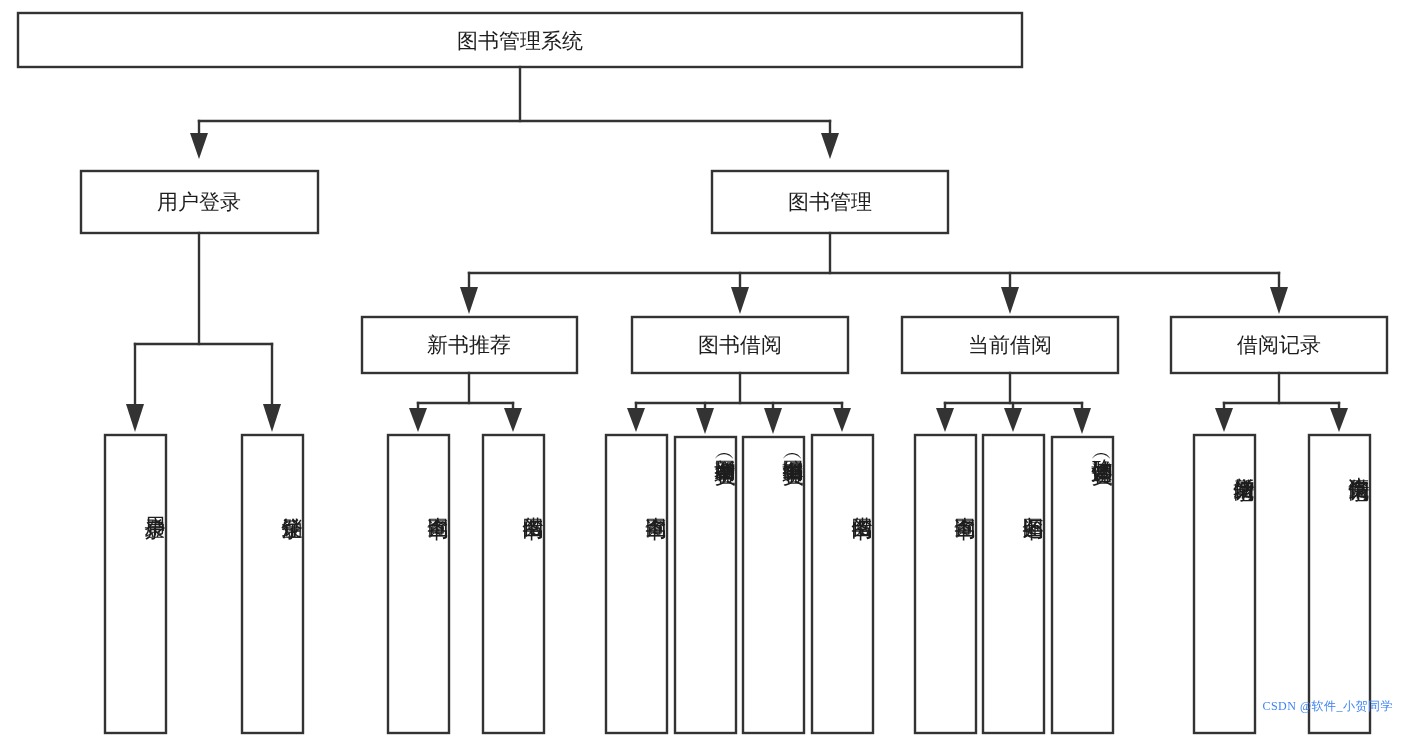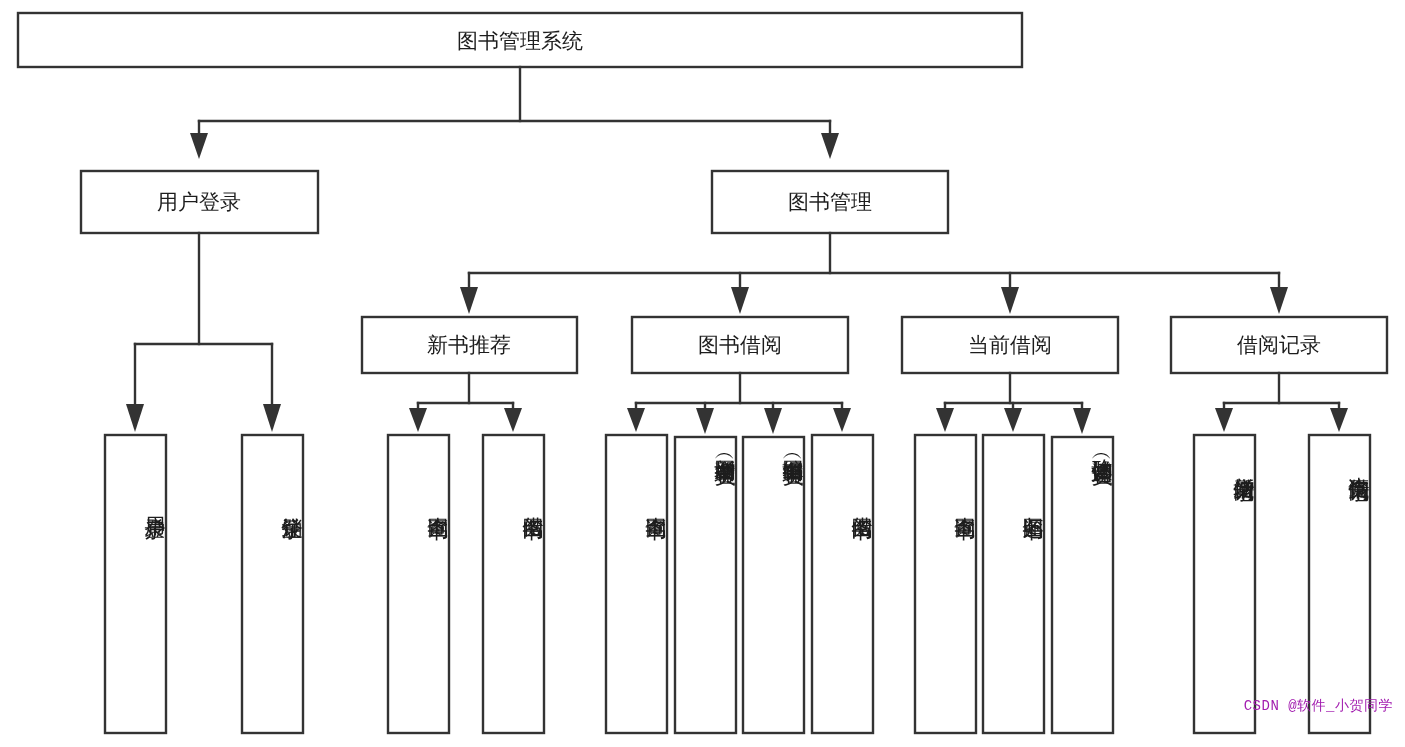--- a/index.html
+++ b/index.html
@@ -58,23 +58,23 @@
     color: #1d1d1d;
     letter-spacing: 1px;
     white-space: nowrap;
     text-align: center;
     pointer-events: none;
   }
   .watermark {
     position: absolute;
     right: 12px;
     bottom: 6px;
-    font-family: Liberation Mono, monospace;
-    font-size: 14px;
-    color: #a21caf;
+    font-family: Liberation Serif, serif;
+    font-size: 12px;
+    color: #3b82f6;
     white-space: nowrap;
     letter-spacing: 0.5px;
   }
 </style>
 </head>
 <body>
 
 <div id="diagram-root">
 
   <svg class="canvas" viewBox="0 0 1405 747">

